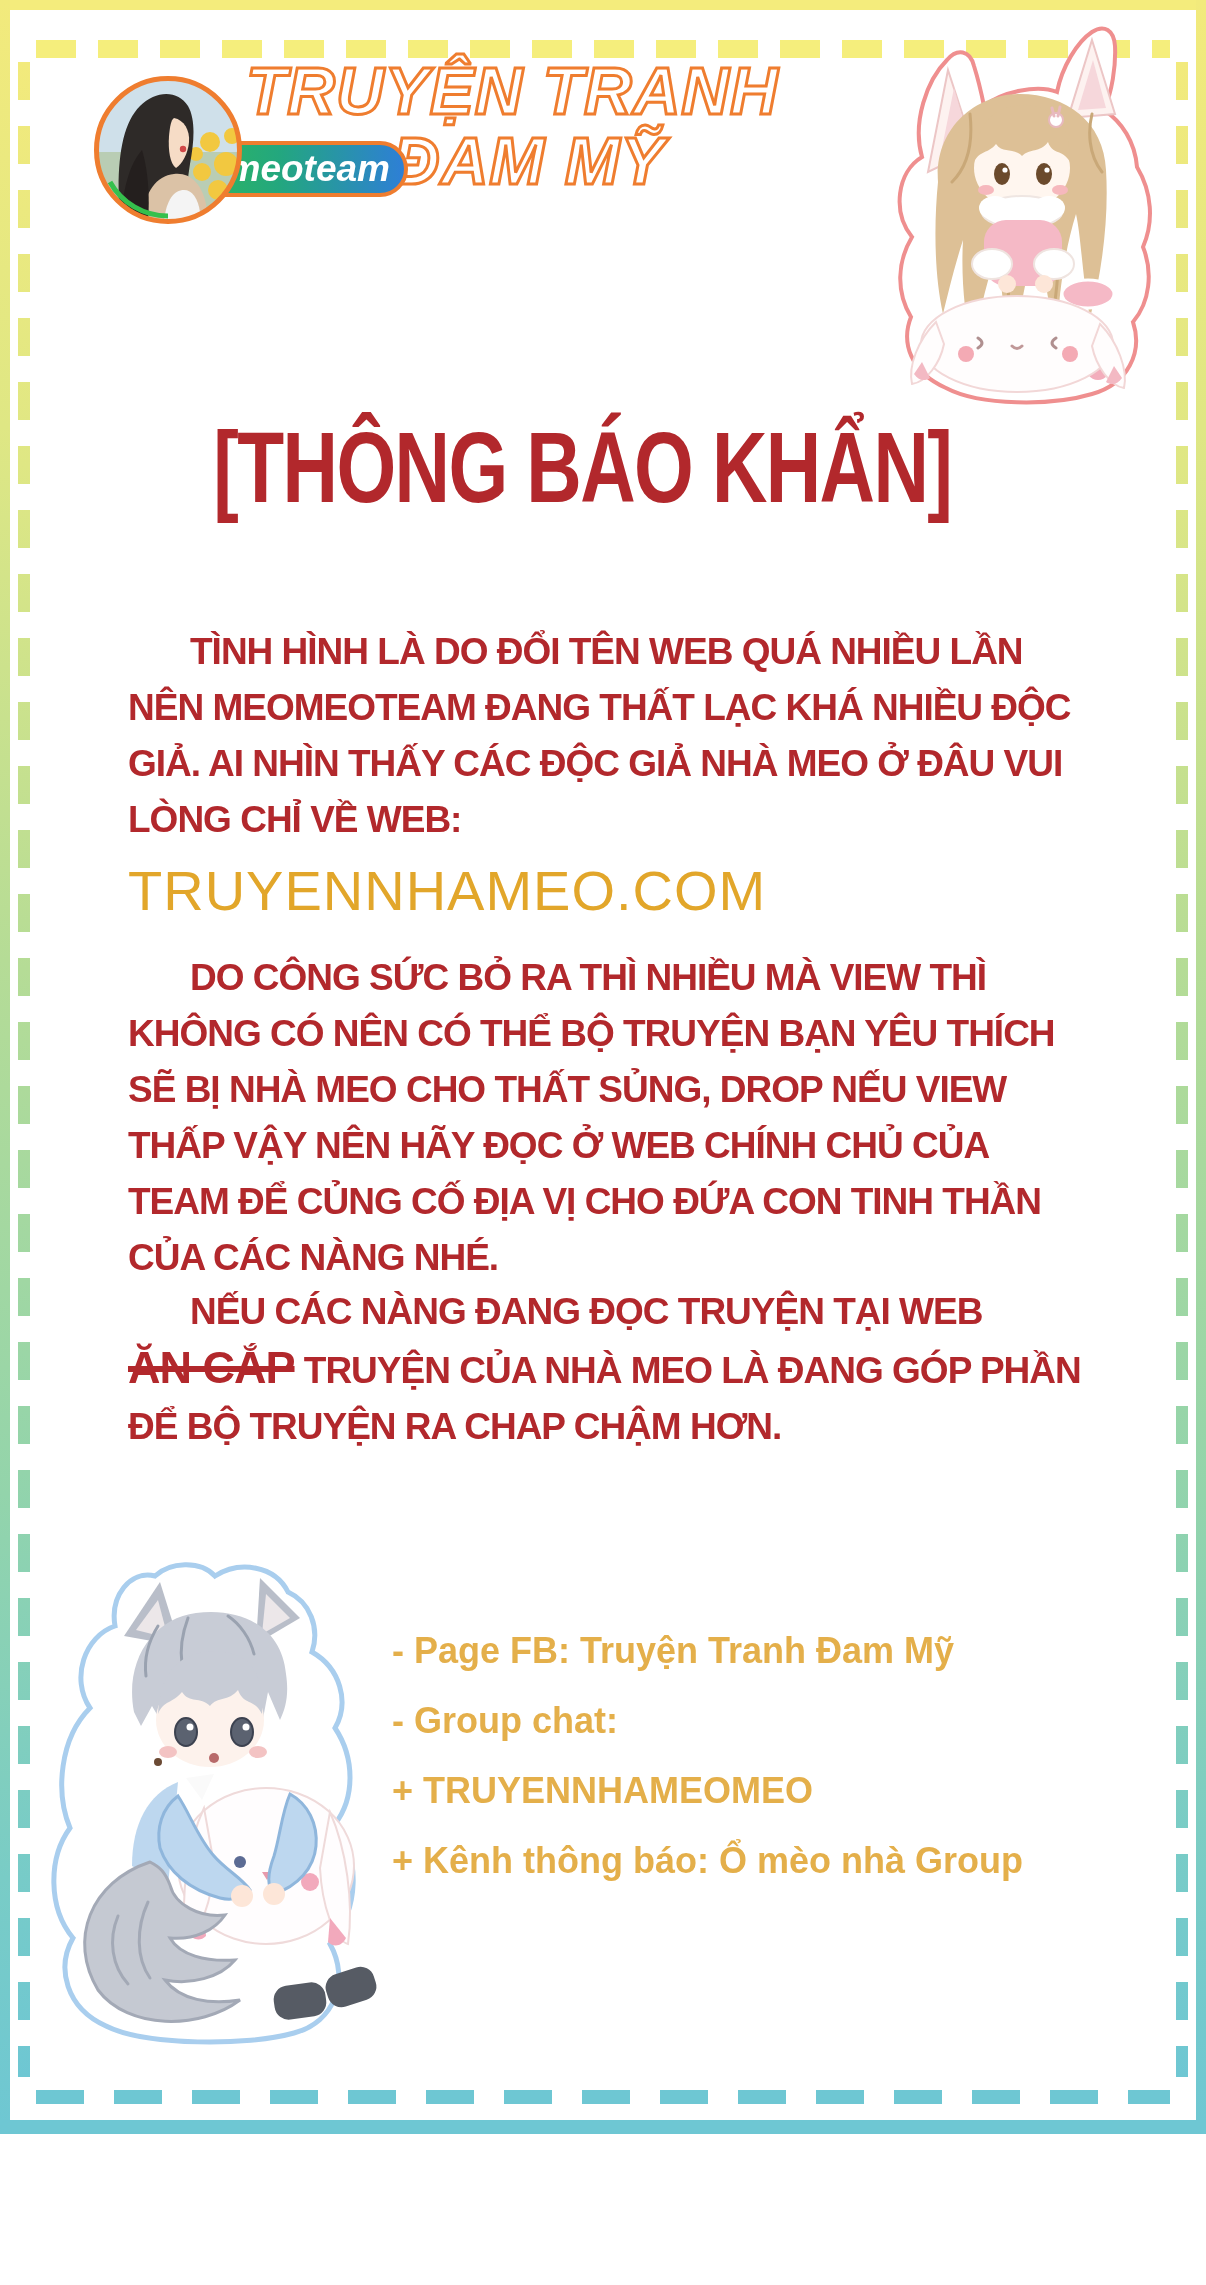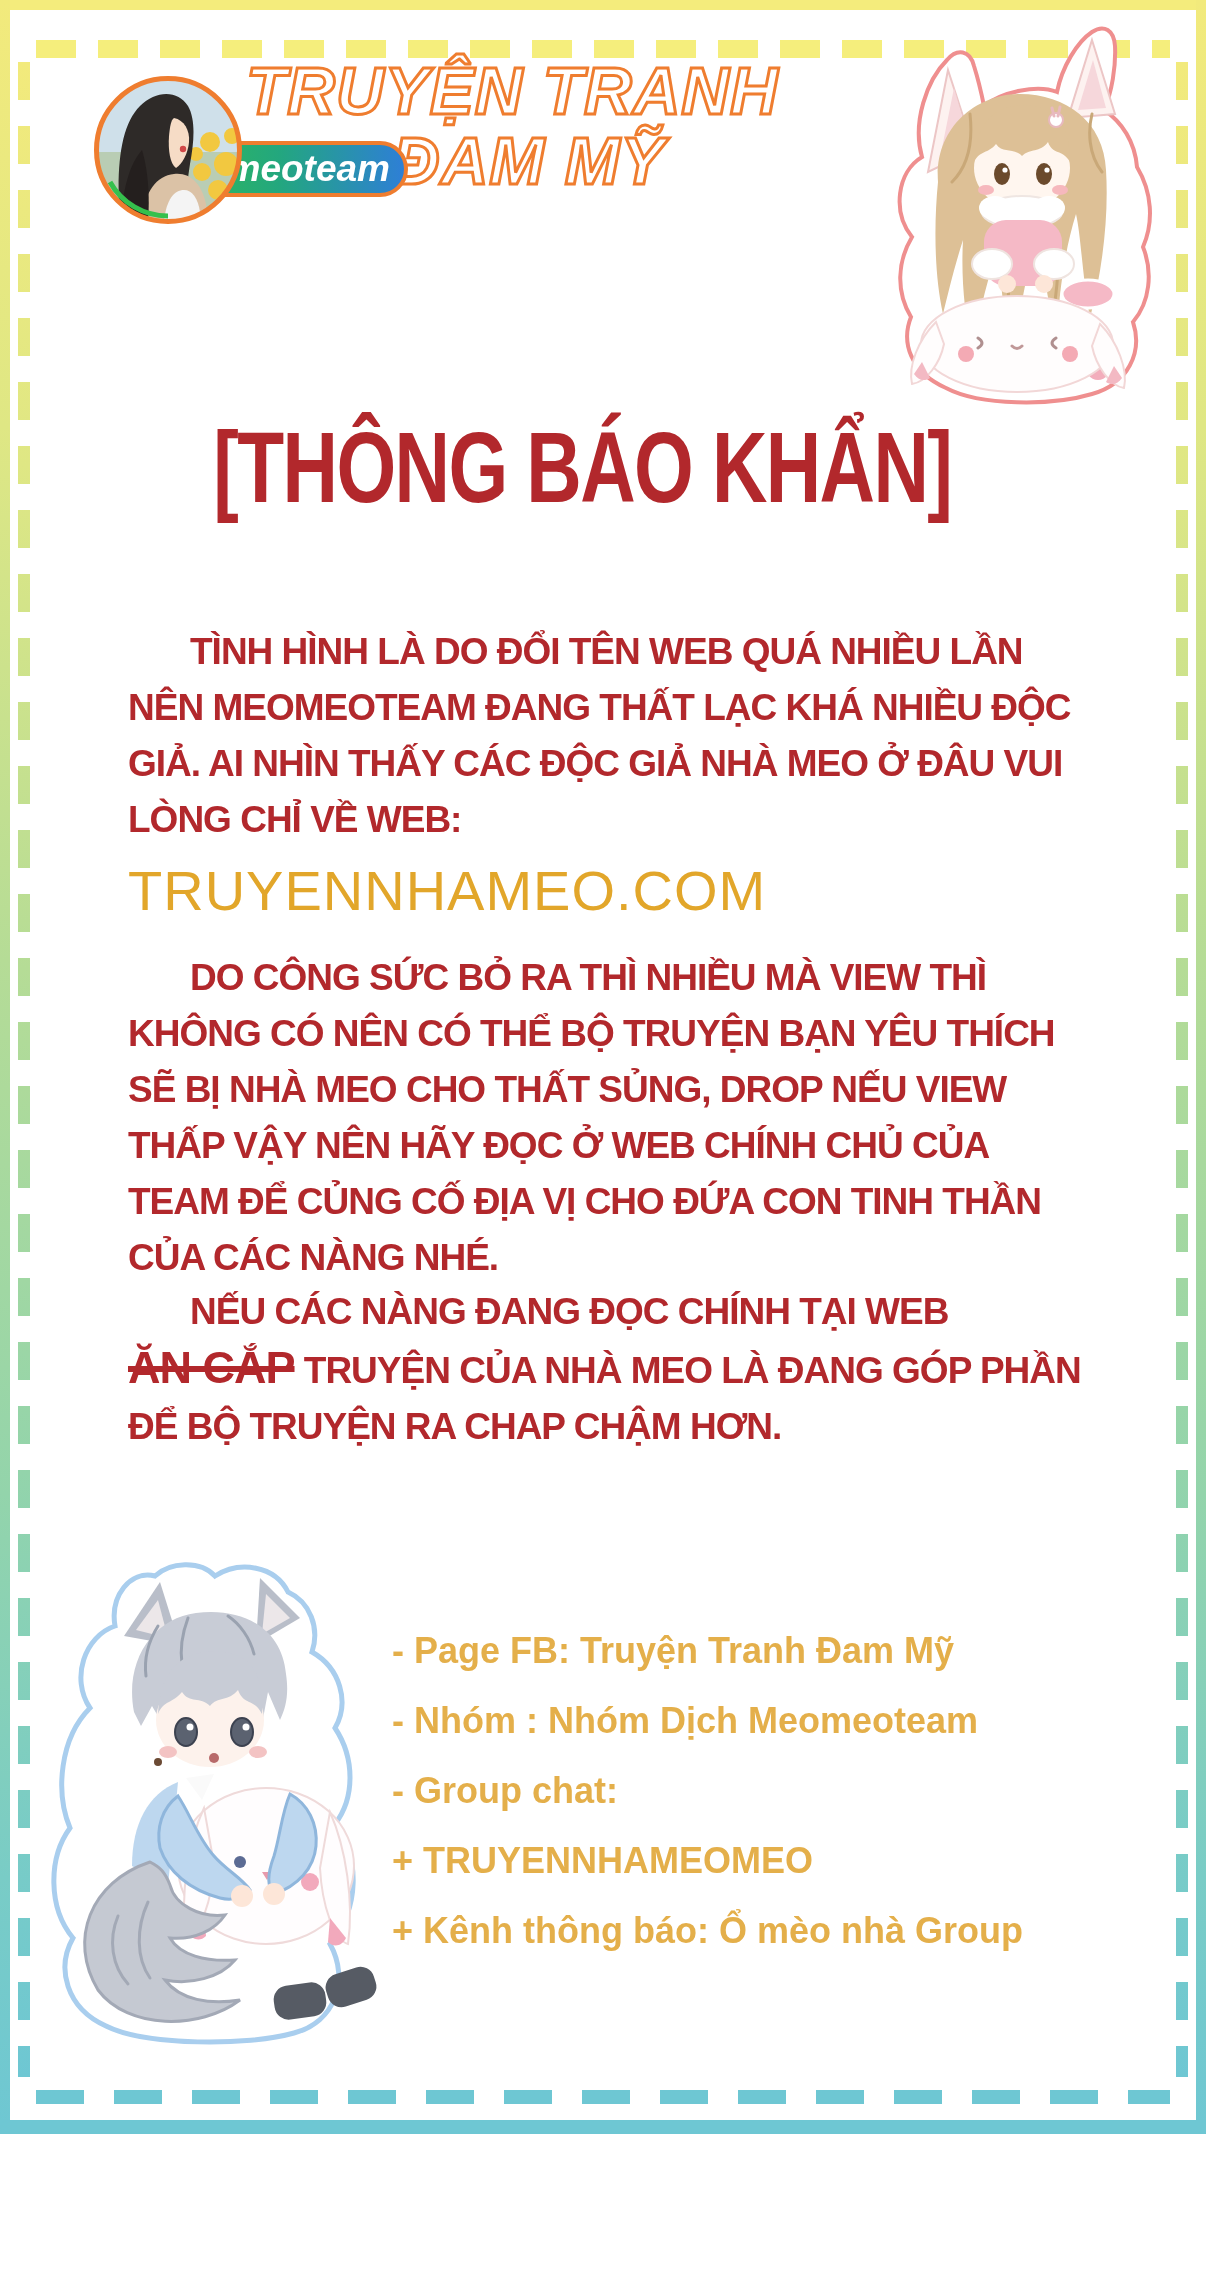--- a/index.html
+++ b/index.html
@@ -154,21 +154,21 @@
 </div>
 
 <div class="abs main-title">
   <span>[THÔNG BÁO KHẨN]</span>
 </div>
 
 <div class="abs para indent red p1">TÌNH HÌNH LÀ DO ĐỔI TÊN WEB QUÁ NHIỀU LẦN NÊN MEOMEOTEAM ĐANG THẤT LẠC KHÁ NHIỀU ĐỘC GIẢ. AI NHÌN THẤY CÁC ĐỘC GIẢ NHÀ MEO Ở ĐÂU VUI LÒNG CHỈ VỀ WEB:</div>
 <div class="abs url">TRUYENNHAMEO.COM</div>
 <div class="abs para indent red p2">DO CÔNG SỨC BỎ RA THÌ NHIỀU MÀ VIEW THÌ KHÔNG CÓ NÊN CÓ THỂ BỘ TRUYỆN BẠN YÊU THÍCH SẼ BỊ NHÀ MEO CHO THẤT SỦNG, DROP NẾU VIEW THẤP VẬY NÊN HÃY ĐỌC Ở WEB CHÍNH CHỦ CỦA TEAM ĐỂ CỦNG CỐ ĐỊA VỊ CHO ĐỨA CON TINH THẦN CỦA CÁC NÀNG NHÉ.</div>
 <div class="abs para red p3">
-  <div class="line1">NẾU CÁC NÀNG ĐANG ĐỌC CHÍNH TẠI WEB</div>
+  <div class="line1">NẾU CÁC NÀNG ĐANG ĐỌC TRUYỆN TẠI WEB</div>
   <div><span class="strike">ĂN CẮP</span><span> TRUYỆN CỦA NHÀ MEO LÀ ĐANG GÓP PHẦN ĐỂ BỘ TRUYỆN RA CHAP CHẬM HƠN.</span></div>
 </div>
 
 <div class="abs wolf-boy">
   <svg width="400" height="512" viewBox="0 0 400 512">
     <path d="M62,152 C42,122 57,80 87,70 C82,40 102,14 127,20 C142,6 172,4 187,20 C212,4 247,10 260,36 C282,46 292,72 284,96 C312,112 322,146 307,172 C327,202 327,242 307,268 C332,302 332,352 302,388 C322,424 307,466 266,477 C220,490 118,490 78,470 C38,452 28,412 45,382 C20,352 20,302 42,272 C27,236 32,182 62,152 Z" fill="#ffffff" stroke="#a9ceee" stroke-width="5"></path>
     <path d="M96,80 L132,26 L152,90 Z" fill="#b9bec9"></path>
     <path d="M108,74 L130,44 L140,82 Z" fill="#ece7e9"></path>
     <path d="M232,22 L272,62 L228,88 Z" fill="#b9bec9"></path>
     <path d="M238,38 L262,62 L234,78 Z" fill="#ece7e9"></path>
@@ -202,17 +202,16 @@
       <circle cx="246" cy="338" r="11" fill="#fde6d8"></circle>
     <path d="M122,306 C62,326 40,384 70,434 C100,474 172,474 212,444 C182,449 152,444 137,424 C162,429 192,422 207,404 C177,406 152,399 142,382 C167,384 187,374 197,359 C172,362 147,349 142,329 C137,316 132,311 122,306 Z" fill="#c5c9d2" stroke="#a3a9b6" stroke-width="3"></path>
     <path d="M90,360 C80,384 84,410 100,428 M120,346 C108,372 108,402 122,422" fill="none" stroke="#a3a9b6" stroke-width="3" stroke-linecap="round"></path>
     <rect x="246" y="428" width="52" height="34" rx="14" fill="#565b64" transform="rotate(-8 272 445)"></rect>
     <rect x="298" y="414" width="50" height="34" rx="14" fill="#565b64" transform="rotate(-18 323 431)"></rect>
   </svg>
 </div>
 
 <div class="abs contact">
   <div class="item">- Page FB: Truyện Tranh Đam Mỹ</div>
-  <div class="item">- Nhóm : Nhóm Dịch Meomeoteam</div>
   <div class="item">- Group chat:</div>
   <div class="item">+ TRUYENNHAMEOMEO</div>
   <div class="item">+ Kênh thông báo: Ổ mèo nhà Group</div>
 </div>
 
 </body></html>

